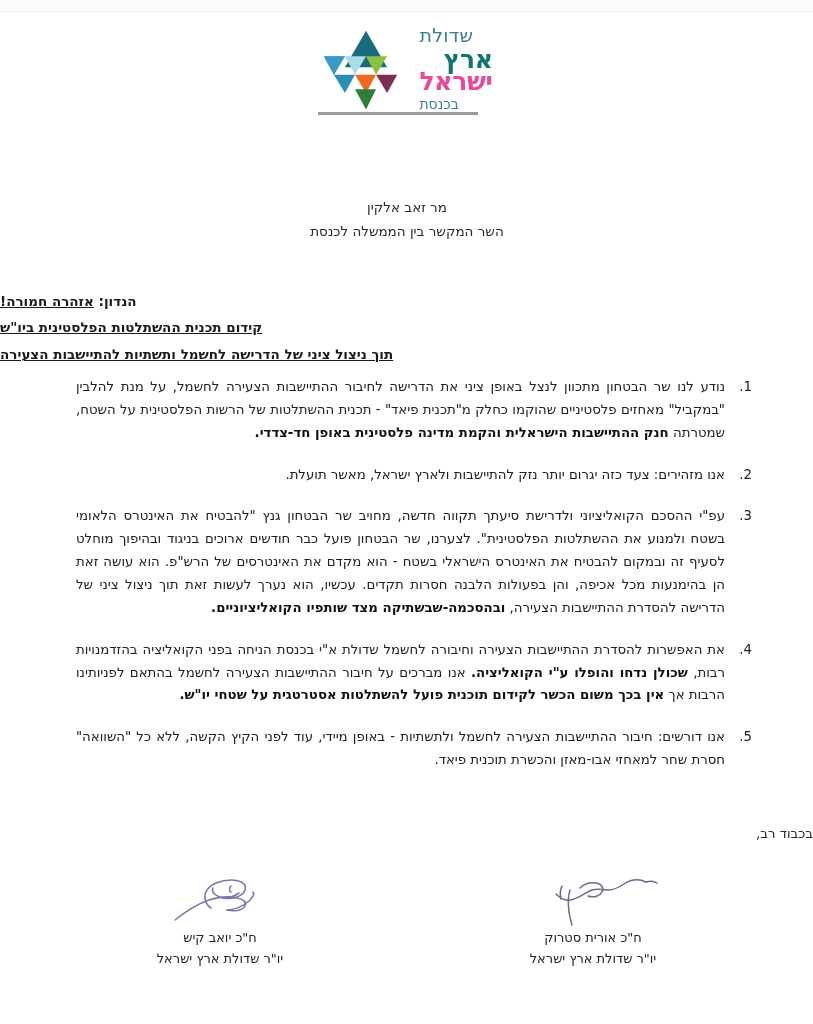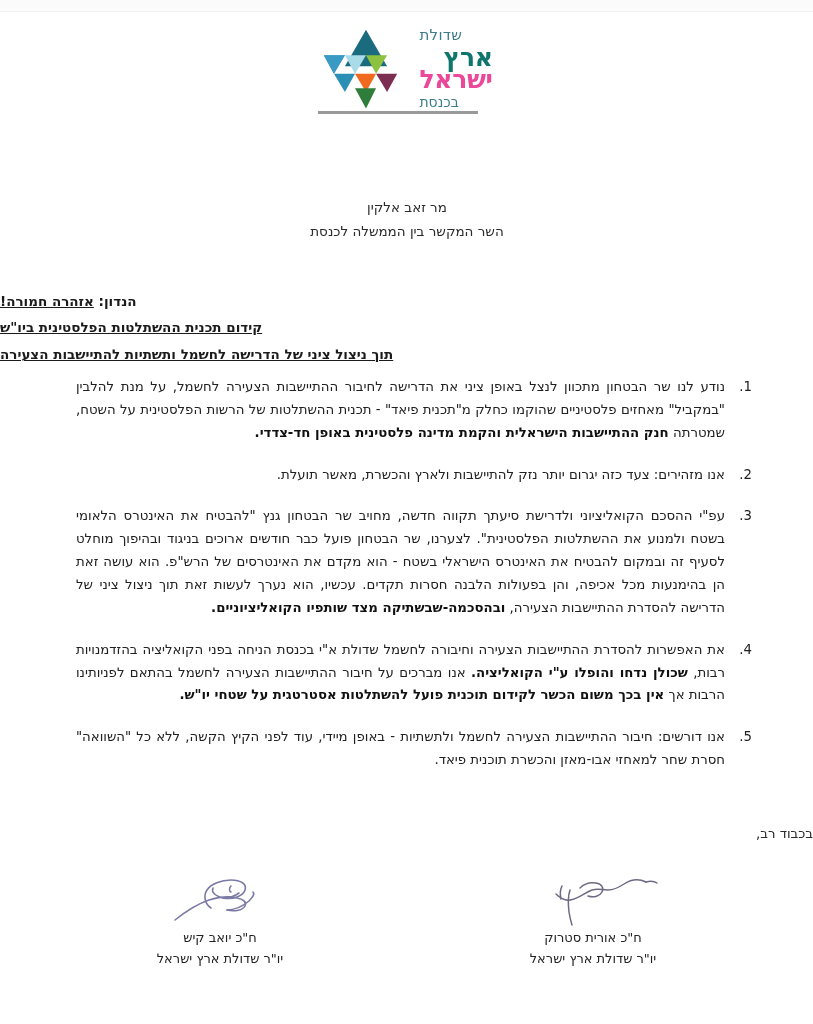--- a/index.html
+++ b/index.html
@@ -49,21 +49,21 @@
   }
   .logo-text {
     display: flex;
     flex-direction: column;
     align-items: flex-start;
     line-height: 1;
     color: #2a6f7f;
     padding-bottom: 4px;
   }
   .lt-1 {
-    font-size: 15px;
+    font-size: 19px;
     letter-spacing: .3px;
     color: #3d7c8a;
     margin-bottom: 2px;
     align-self: flex-end;
   }
   .lt-2 {
     font-size: 25px;
     font-weight: bold;
     color: #0f766e;
     letter-spacing: -.3px;
@@ -238,21 +238,21 @@
   </div>
 
   <div class="subject">
     <span class="s-line plain-prefix"><span class="nounder">הנדון:</span> <span>אזהרה חמורה!</span></span>
     <span class="s-line"><span>קידום תכנית ההשתלטות הפלסטינית ביו"ש</span></span>
     <span class="s-line"><span>תוך ניצול ציני של הדרישה לחשמל ותשתיות להתיישבות הצעירה</span></span>
   </div>
 
   <ol class="body-list">
       <li><span>נודע לנו שר הבטחון מתכוון לנצל באופן ציני את הדרישה לחיבור ההתיישבות הצעירה לחשמל, על מנת להלבין "במקביל" מאחזים פלסטיניים שהוקמו כחלק מ"תכנית פיאד" - תכנית ההשתלטות של הרשות הפלסטינית על השטח, שמטרתה </span><b>חנק ההתיישבות הישראלית והקמת מדינה פלסטינית באופן חד-צדדי.</b></li>
-      <li><span>אנו מזהירים: צעד כזה יגרום יותר נזק להתיישבות ולארץ והכשרת, מאשר תועלת.</span></li>
+      <li><span>אנו מזהירים: צעד כזה יגרום יותר נזק להתיישבות ולארץ ישראל, מאשר תועלת.</span></li>
       <li><span>עפ"י ההסכם הקואליציוני ולדרישת סיעתך תקווה חדשה, מחויב שר הבטחון גנץ "להבטיח את האינטרס הלאומי בשטח ולמנוע את ההשתלטות הפלסטינית". לצערנו, שר הבטחון פועל כבר חודשים ארוכים בניגוד ובהיפוך מוחלט לסעיף זה ובמקום להבטיח את האינטרס הישראלי בשטח - הוא מקדם את האינטרסים של הרש"פ. הוא עושה זאת הן בהימנעות מכל אכיפה, והן בפעולות הלבנה חסרות תקדים. עכשיו, הוא נערך לעשות זאת תוך ניצול ציני של הדרישה להסדרת ההתיישבות הצעירה, </span><b>ובהסכמה-שבשתיקה מצד שותפיו הקואליציוניים.</b></li>
       <li><span>את האפשרות להסדרת ההתיישבות הצעירה וחיבורה לחשמל שדולת א"י בכנסת הניחה בפני הקואליציה בהזדמנויות רבות, </span><b>שכולן נדחו והופלו ע"י הקואליציה.</b><span> אנו מברכים על חיבור ההתיישבות הצעירה לחשמל בהתאם לפניותינו הרבות אך </span><b>אין בכך משום הכשר לקידום תוכנית פועל להשתלטות אסטרטגית על שטחי יו"ש.</b></li>
       <li><span>אנו דורשים: חיבור ההתיישבות הצעירה לחשמל ולתשתיות - באופן מיידי, עוד לפני הקיץ הקשה, ללא כל "השוואה" חסרת שחר למאחזי אבו-מאזן והכשרת תוכנית פיאד.</span></li>
     </ol>
 
   <div class="closing">בכבוד רב,</div>
 
   <div class="signatures">
 
     <div class="sig-col">

